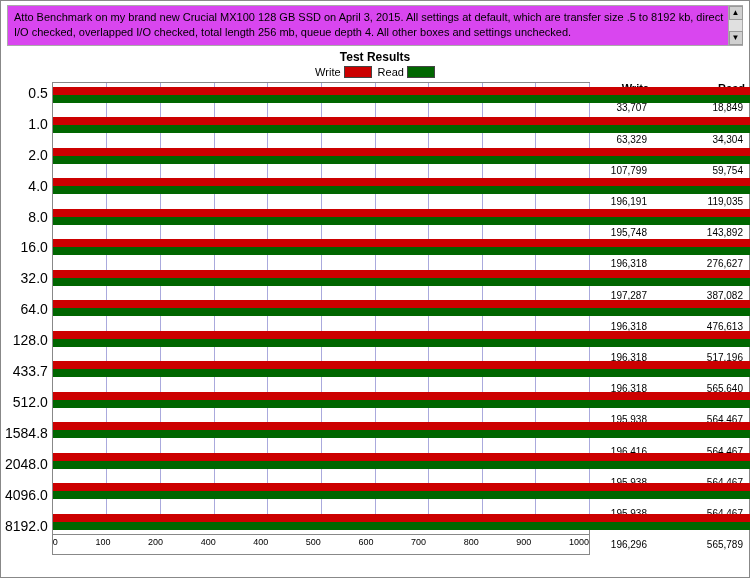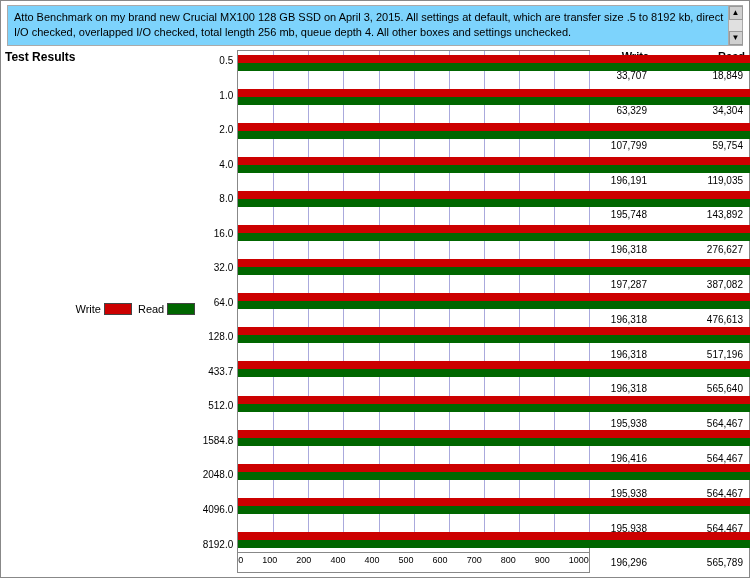--- a/index.html
+++ b/index.html
@@ -14,21 +14,21 @@
     .outer {
       width: 750px;
       height: 578px;
       background: #fff;
       border: 1px solid #888;
       display: flex;
       flex-direction: column;
     }
     .description-box {
       border: 1px solid #aaa;
-      background: #7dd3fc;
+      background: #d946ef;
       margin: 4px 6px 2px 6px;
       padding: 4px 6px;
       font-size: 11px;
       line-height: 1.4;
       color: #000;
       position: relative;
       flex-shrink: 0;
     }
     .scrollbar-stub {
       position: absolute;
@@ -49,22 +49,22 @@
       border: 1px solid #999;
       display: flex;
       align-items: center;
       justify-content: center;
       font-size: 8px;
       cursor: pointer;
     }
     .chart-area {
       flex: 1;
       display: flex;
-      flex-direction: row;
-      padding: 2px 4px 4px 4px;
+      flex-direction: column;
+      padding: 2px 4px 22px 4px;
     }
     .chart-title {
       text-align: center;
       font-size: 12px;
       font-weight: bold;
       color: #000;
       margin-bottom: 2px;
     }
     .legend {
       display: flex;
@@ -99,21 +99,21 @@
       align-items: flex-end;
       min-width: 42px;
       font-size: 10px;
       color: #000;
     }
     .y-label {
       height: 22px;
       display: flex;
       align-items: center;
       justify-content: flex-end;
-      font-size: 10px;
+      font-size: 14px;
     }
     .chart-and-values {
       display: flex;
       flex: 1;
       min-width: 0;
     }
     .bar-chart {
       flex: 1;
       min-width: 0;
       border: 1px solid #888;

